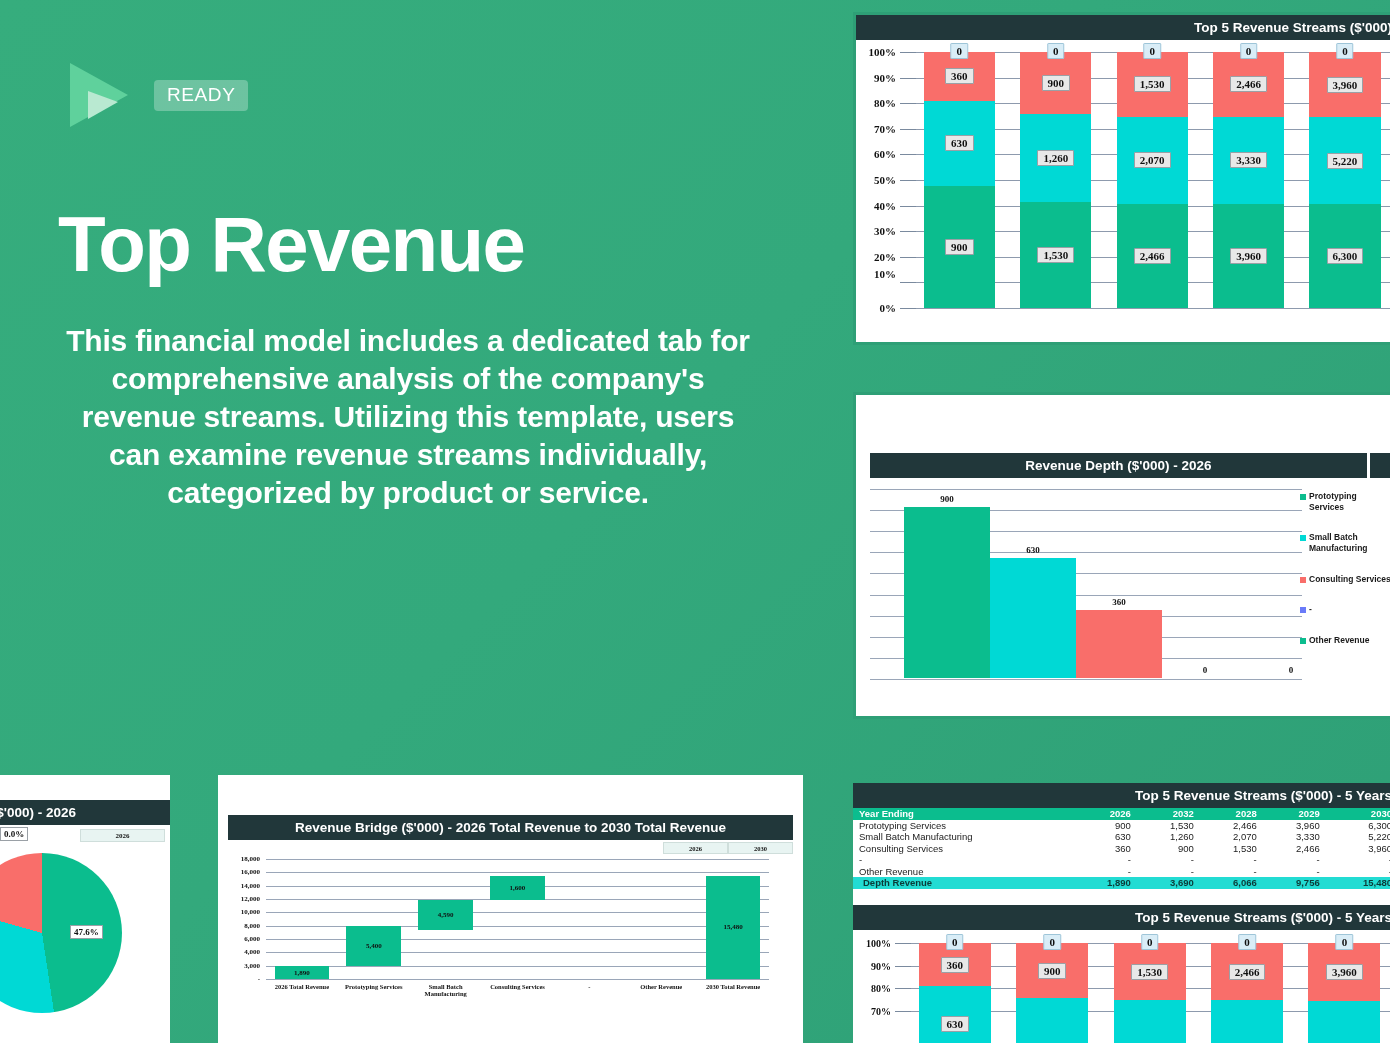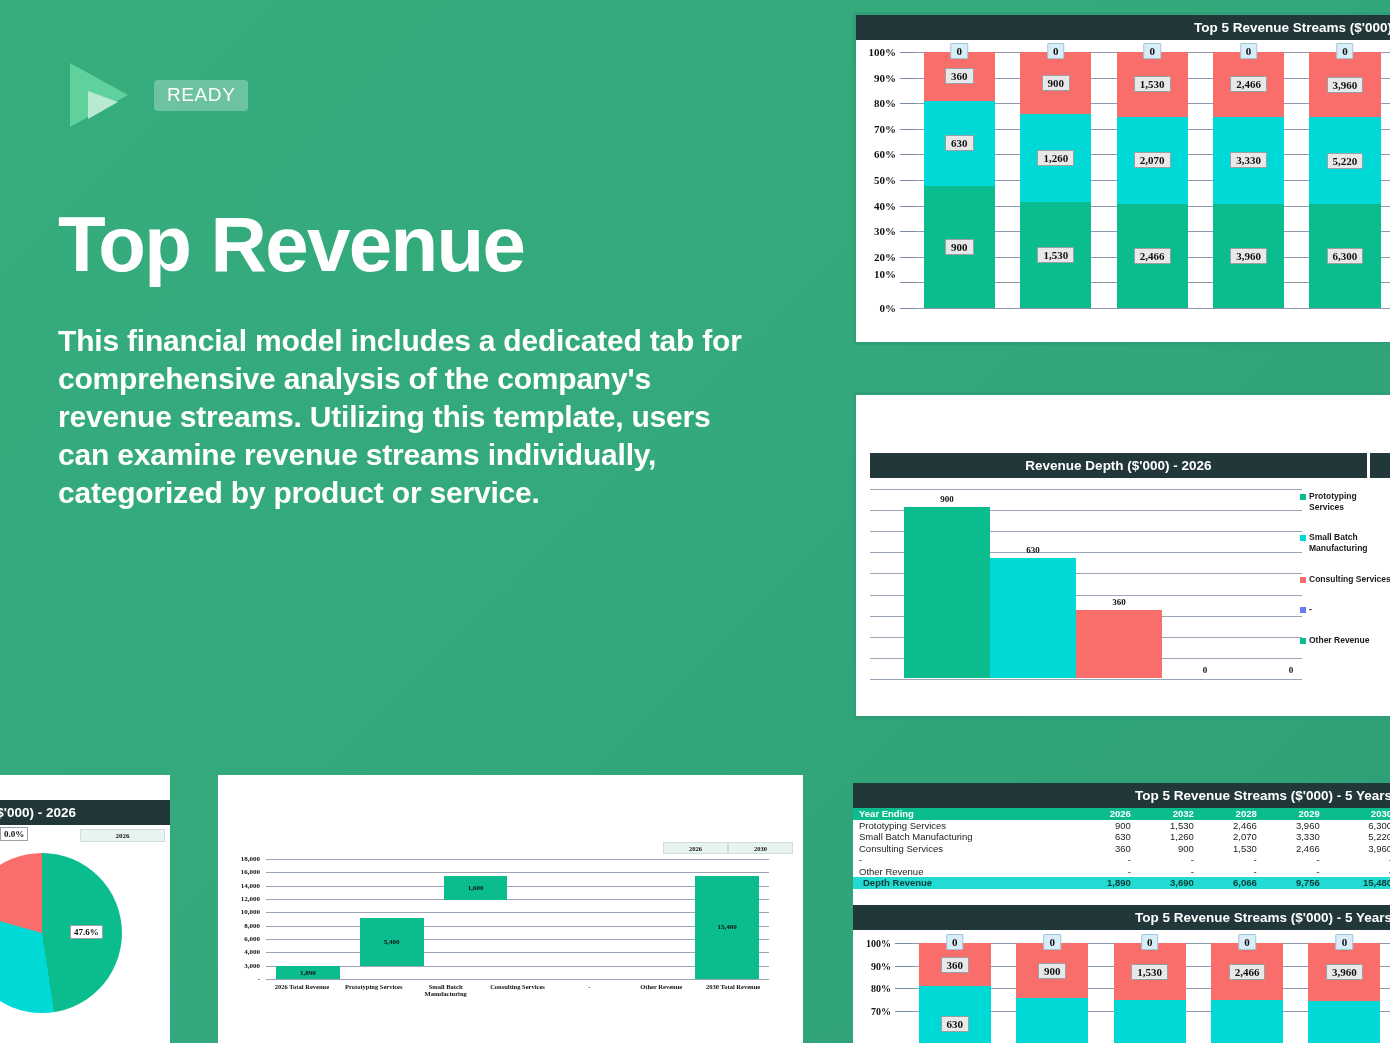--- a/index.html
+++ b/index.html
@@ -5,21 +5,21 @@
 <style>
   * { box-sizing: border-box; margin: 0; padding: 0; }
   html, body { width: 1390px; height: 1043px; overflow: hidden; }
   body {
     font-family: "Liberation Sans", sans-serif;
     background: linear-gradient(135deg, #36ad7d 0%, #33a97c 45%, #2e9f76 100%);
     position: relative;
   }
 
   
-  #left-panel { position: absolute; left: 0; top: 0; width: 820px; height: 1043px; }
+  #left-panel { position: absolute; left: 0; top: 0; width: 820px; height: 1043px; text-align: center; }
 
   #brand { position: absolute; left: 60px; top: 55px; display: flex; align-items: center; }
   #play-mark { width: 80px; height: 80px; position: relative; flex: 0 0 auto; }
   #brand-text { margin-left: 14px; }
   #ready-badge {
     display: inline-block;
     background: rgba(255,255,255,0.28);
     color: #fff;
     font-size: 19px;
     font-weight: normal;
@@ -379,20 +379,21 @@
   <div class="xl-title" id="pie-title">Run-Rate ($'000) - 2026</div>
   <div id="pie-sub">2026</div>
   <div id="pie-wrap">
     <div id="pie-circle"></div>
   <div class="pie-lbl" style="left: 38px; top: -26px;">0.0%</div>
       <div class="pie-lbl" style="left: 108px; top: 72px;">47.6%</div>
     </div>
 </div>
 
 <div class="card" id="card-waterfall">
+  <div class="xl-title center" id="wf-title">Revenue Bridge ($'000) - 2026 Total Revenue to 2030 Total Revenue</div>
   <div id="wf-sub">
       <div>2026</div>
       <div>2030</div>
     </div>
   <div id="wf-plot">
     <div id="wf-axis">
         <span style="top: 0px;">18,000</span>
         <span style="top: 13.3333px;">16,000</span>
         <span style="top: 26.6667px;">14,000</span>
         <span style="top: 40px;">12,000</span>
@@ -415,22 +416,27 @@
         <div class="gl" style="top: 106.667px;"></div>
         <div class="gl" style="top: 120px;"></div>
       </div>
     <div id="wf-bars">
         <div class="wf-slot">
           <div class="wf-bar" style="height: 12.6px; bottom: 0px;">
             <span>1,890</span>
           </div>
         </div>
         <div class="wf-slot">
-          <div class="wf-bar" style="height: 48px; bottom: 12.6px;">
+          <div class="wf-bar" style="height: 40px; bottom: 12.6px;">
             <span>5,400</span>
+          </div>
+        </div>
+        <div class="wf-slot">
+          <div class="wf-bar" style="height: 30.6px; bottom: 48.6px;">
+            <span>4,590</span>
           </div>
         </div>
         <div class="wf-slot">
           <div class="wf-bar" style="height: 24px; bottom: 79.2px;">
             <span>1,600</span>
           </div>
         </div>
         <div class="wf-slot"></div>
         <div class="wf-slot"></div>
         <div class="wf-slot">

